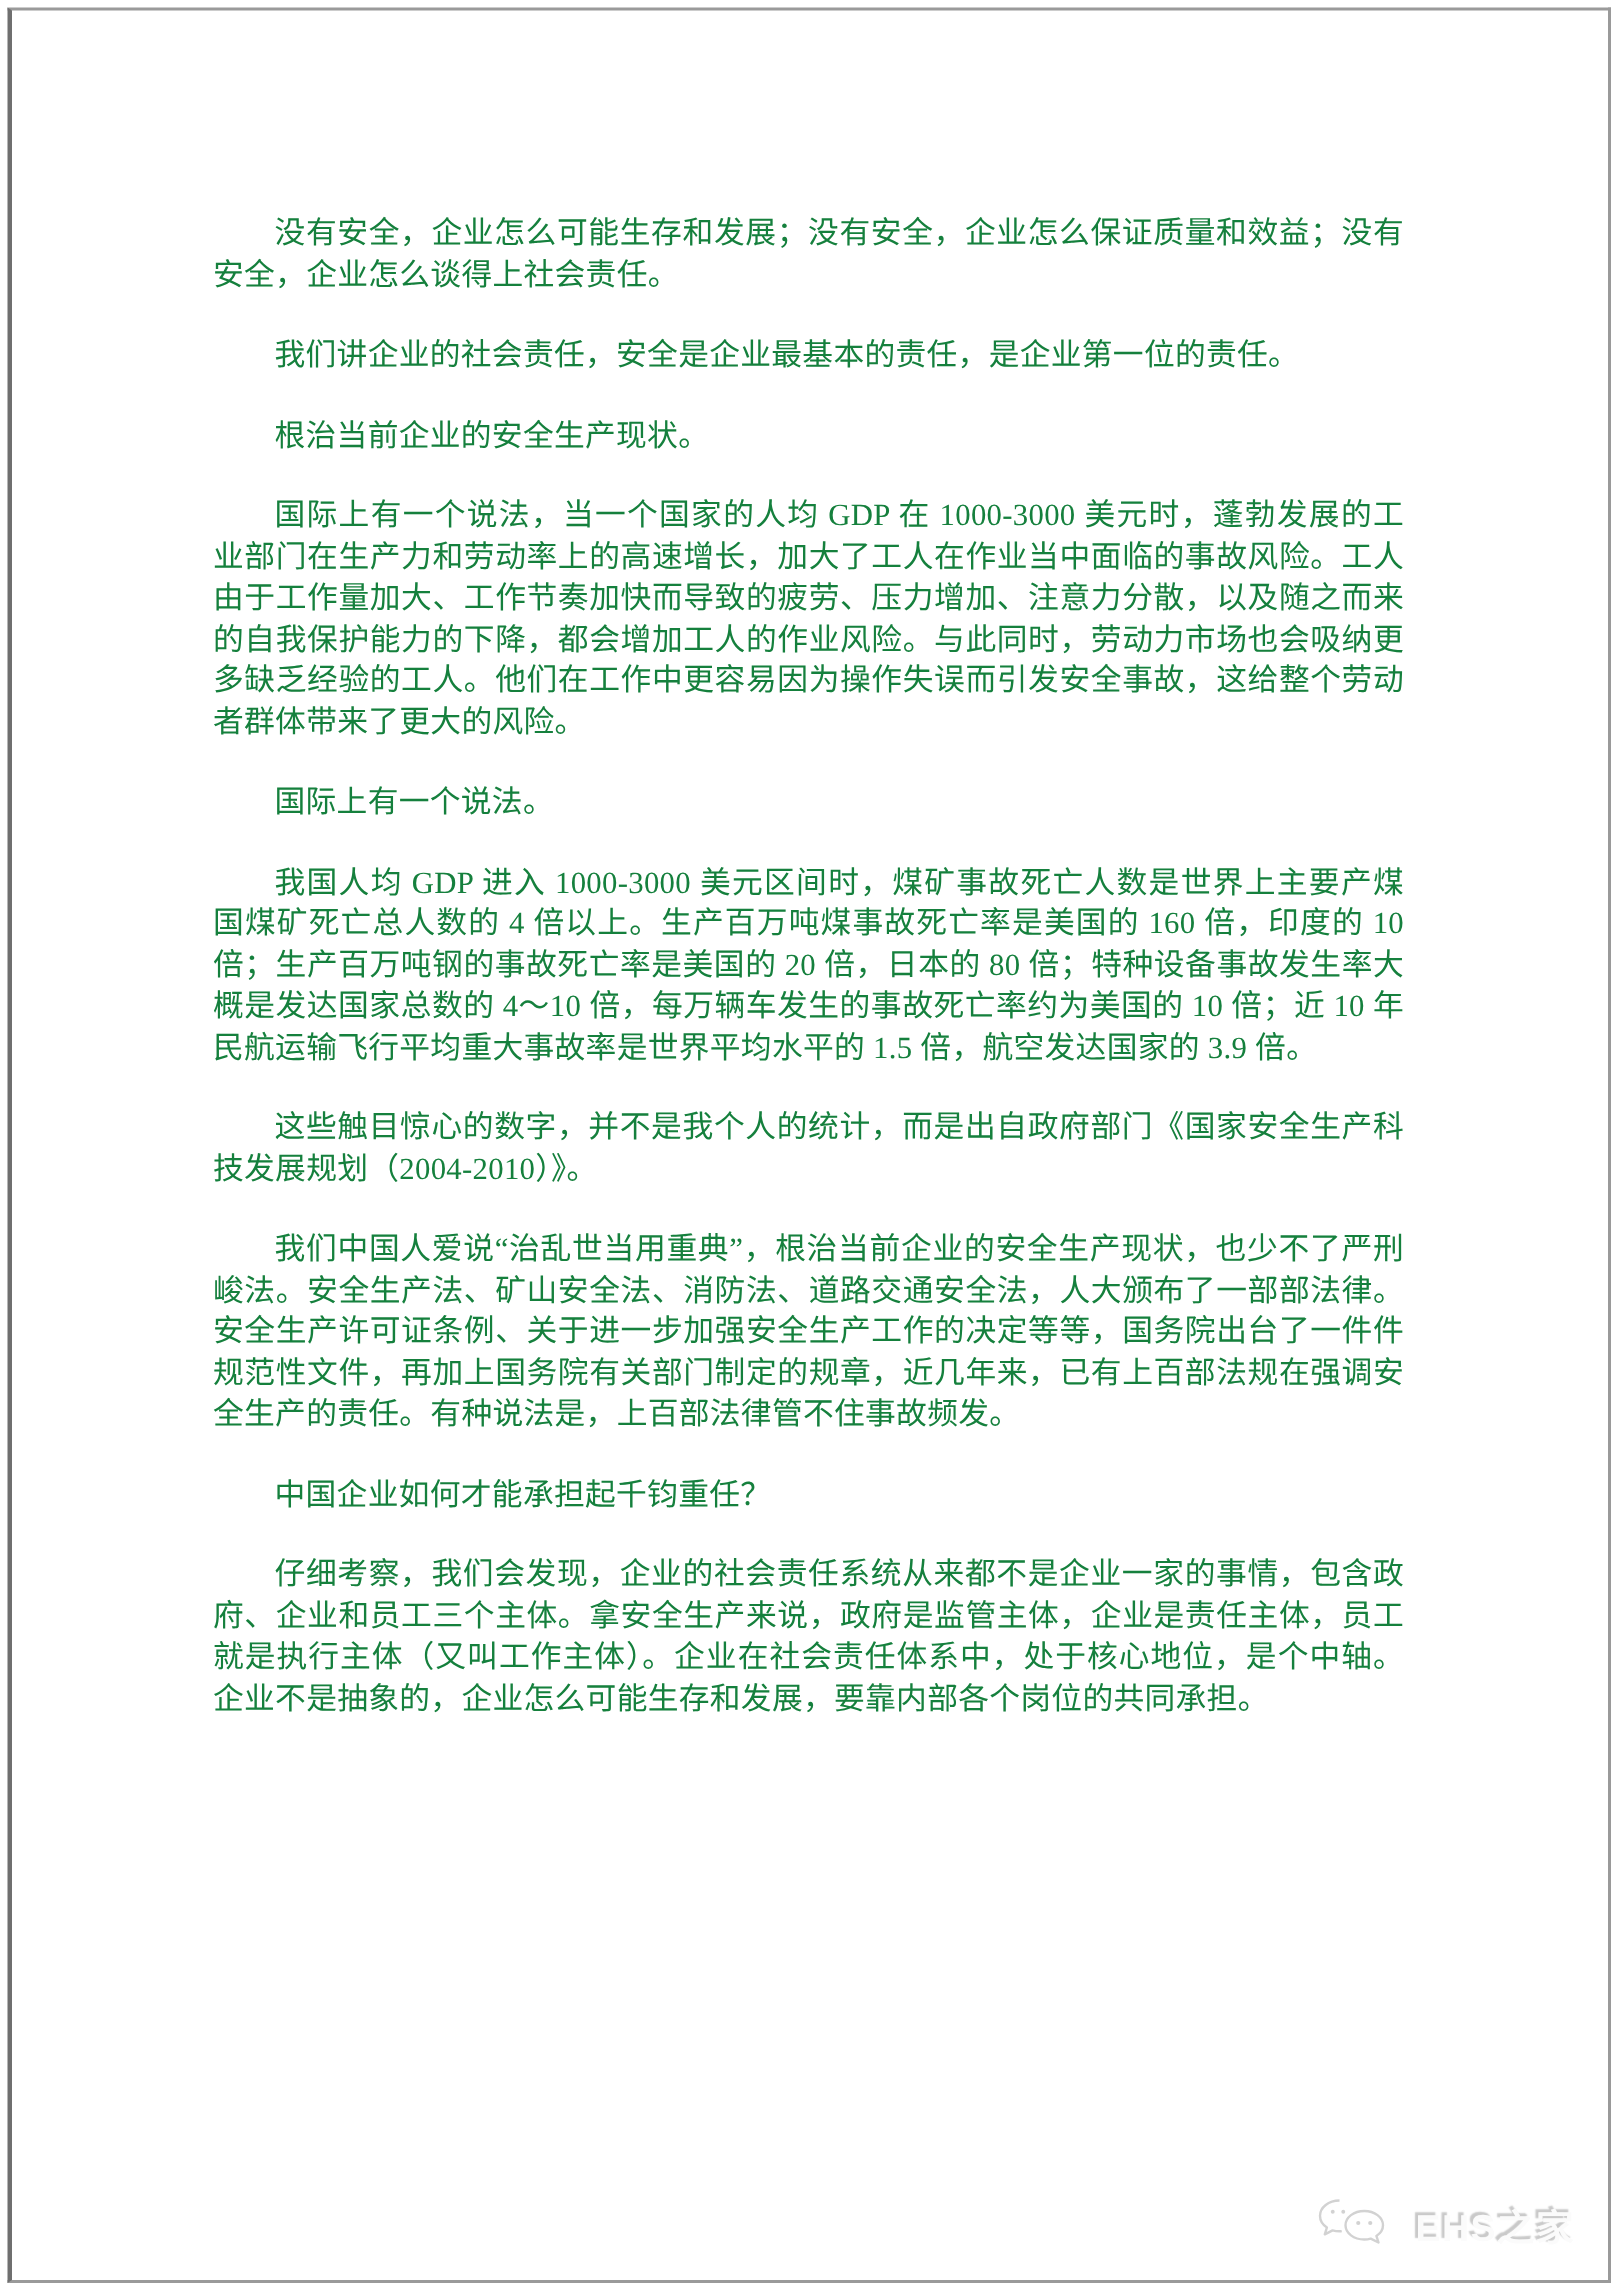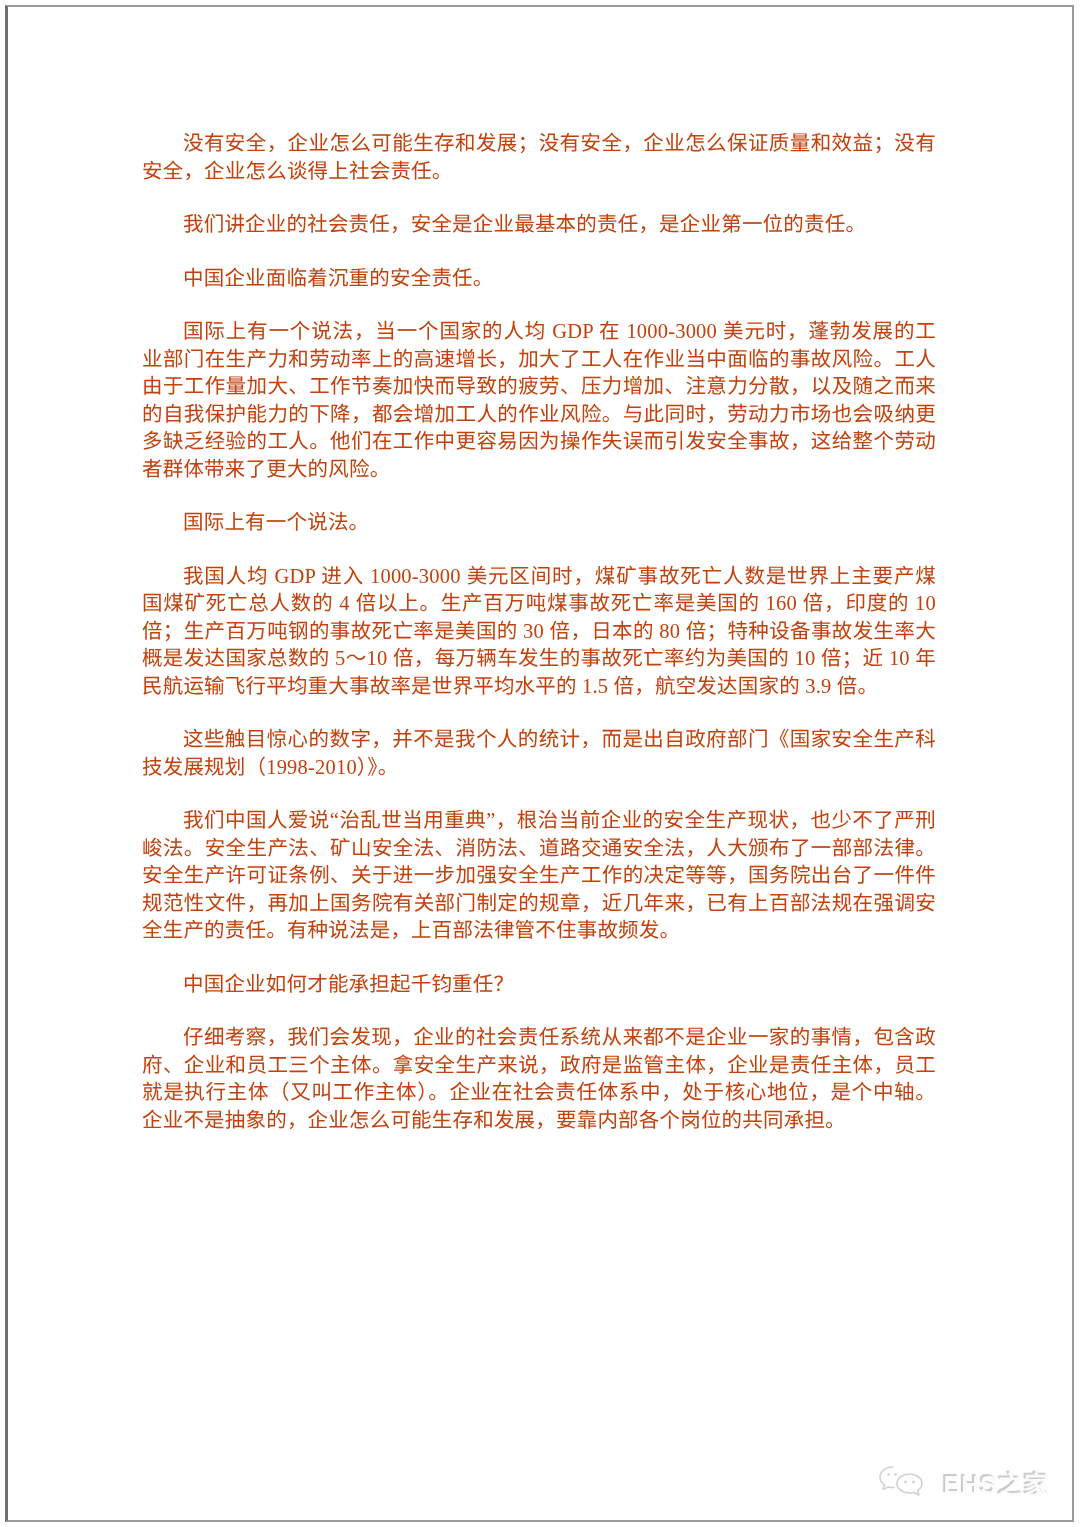--- a/index.html
+++ b/index.html
@@ -22,23 +22,23 @@
     right: 6px;
     bottom: 5px;
     border: 2px solid #9a9a9a;
     border-left: 3px solid #6f6f6f;
     pointer-events: none;
   }
   
   .content {
     position: absolute;
     left: 142px;
-    top: 130px;
+    top: 143px;
     width: 794px;
-    color: #c2410c;
+    color: #15803d;
     font-size: 20.5px;
     line-height: 27.5px;
     text-align: justify;
     letter-spacing: 0.2px;
   }
   .content p {
     margin: 0 0 26px 0;
     text-indent: 2em;
   }
   
@@ -66,25 +66,25 @@
   }
 </style>
 </head>
 <body>
 
 <div class="frame"></div>
 
 <main class="content" id="paragraphs">
     <p>没有安全，企业怎么可能生存和发展；没有安全，企业怎么保证质量和效益；没有安全，企业怎么谈得上社会责任。</p>
     <p>我们讲企业的社会责任，安全是企业最基本的责任，是企业第一位的责任。</p>
-    <p>中国企业面临着沉重的安全责任。</p>
+    <p>根治当前企业的安全生产现状。</p>
     <p>国际上有一个说法，当一个国家的人均 GDP 在 1000-3000 美元时，蓬勃发展的工业部门在生产力和劳动率上的高速增长，加大了工人在作业当中面临的事故风险。工人由于工作量加大、工作节奏加快而导致的疲劳、压力增加、注意力分散，以及随之而来的自我保护能力的下降，都会增加工人的作业风险。与此同时，劳动力市场也会吸纳更多缺乏经验的工人。他们在工作中更容易因为操作失误而引发安全事故，这给整个劳动者群体带来了更大的风险。</p>
     <p>国际上有一个说法。</p>
-    <p>我国人均 GDP 进入 1000-3000 美元区间时，煤矿事故死亡人数是世界上主要产煤国煤矿死亡总人数的 4 倍以上。生产百万吨煤事故死亡率是美国的 160 倍，印度的 10 倍；生产百万吨钢的事故死亡率是美国的 30 倍，日本的 80 倍；特种设备事故发生率大概是发达国家总数的 5～10 倍，每万辆车发生的事故死亡率约为美国的 10 倍；近 10 年民航运输飞行平均重大事故率是世界平均水平的 1.5 倍，航空发达国家的 3.9 倍。</p>
-    <p>这些触目惊心的数字，并不是我个人的统计，而是出自政府部门《国家安全生产科技发展规划（1998-2010）》。</p>
+    <p>我国人均 GDP 进入 1000-3000 美元区间时，煤矿事故死亡人数是世界上主要产煤国煤矿死亡总人数的 4 倍以上。生产百万吨煤事故死亡率是美国的 160 倍，印度的 10 倍；生产百万吨钢的事故死亡率是美国的 20 倍，日本的 80 倍；特种设备事故发生率大概是发达国家总数的 4～10 倍，每万辆车发生的事故死亡率约为美国的 10 倍；近 10 年民航运输飞行平均重大事故率是世界平均水平的 1.5 倍，航空发达国家的 3.9 倍。</p>
+    <p>这些触目惊心的数字，并不是我个人的统计，而是出自政府部门《国家安全生产科技发展规划（2004-2010）》。</p>
     <p>我们中国人爱说“治乱世当用重典”，根治当前企业的安全生产现状，也少不了严刑峻法。安全生产法、矿山安全法、消防法、道路交通安全法，人大颁布了一部部法律。安全生产许可证条例、关于进一步加强安全生产工作的决定等等，国务院出台了一件件规范性文件，再加上国务院有关部门制定的规章，近几年来，已有上百部法规在强调安全生产的责任。有种说法是，上百部法律管不住事故频发。</p>
     <p>中国企业如何才能承担起千钧重任？</p>
     <p>仔细考察，我们会发现，企业的社会责任系统从来都不是企业一家的事情，包含政府、企业和员工三个主体。拿安全生产来说，政府是监管主体，企业是责任主体，员工就是执行主体（又叫工作主体）。企业在社会责任体系中，处于核心地位，是个中轴。企业不是抽象的，企业怎么可能生存和发展，要靠内部各个岗位的共同承担。</p>
   </main>
 
 <div class="watermark">
   <span class="wm-icon">
     <svg viewBox="0 0 48 36" width="48" height="36" aria-hidden="true">
 
       <path d="M15 2 C7.8 2 2 6.5 2 12.2 C2 15.4 3.8 18.2 6.6 20 L5.2 24.6 L10.4 21.9 C11.8 22.3 13.4 22.5 15 22.5 C15.5 22.5 16 22.5 16.5 22.4" fill="#ffffff" stroke="#d2d2d2" stroke-width="1.6" stroke-linejoin="round"></path>

